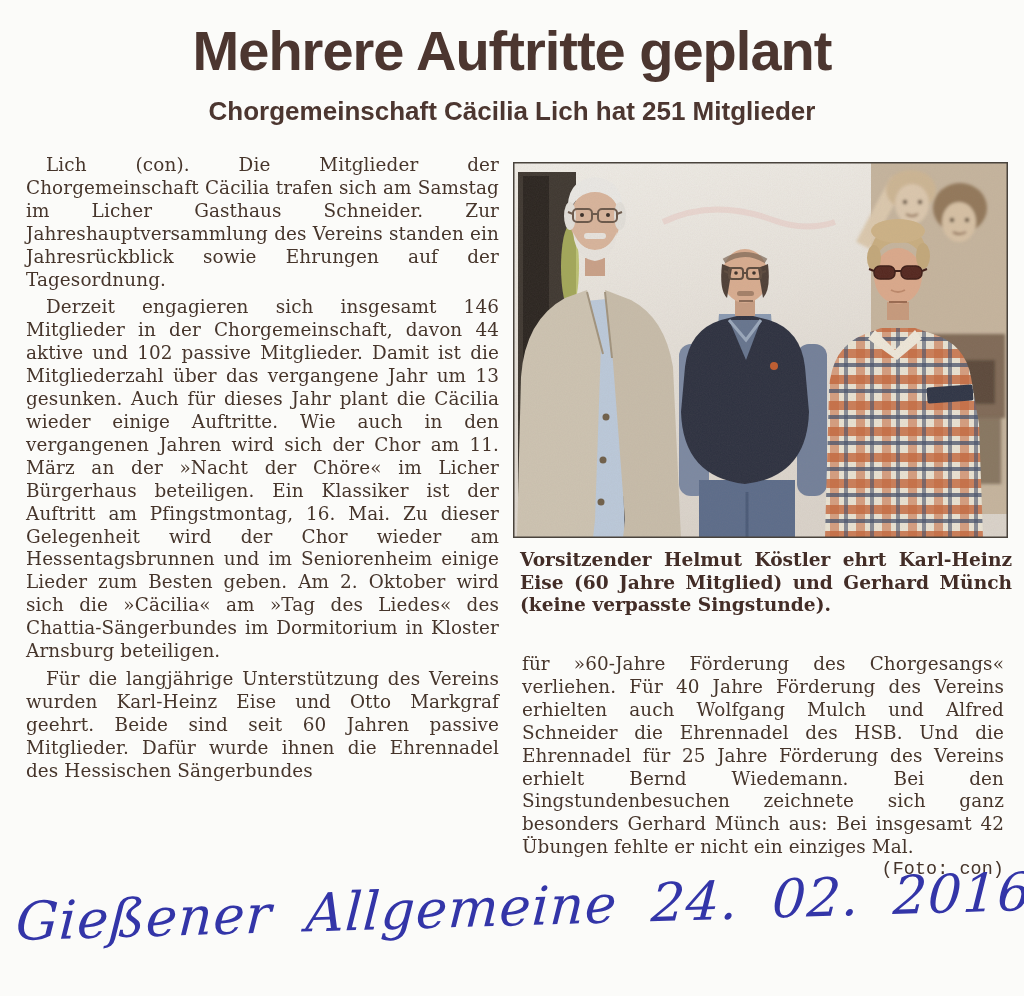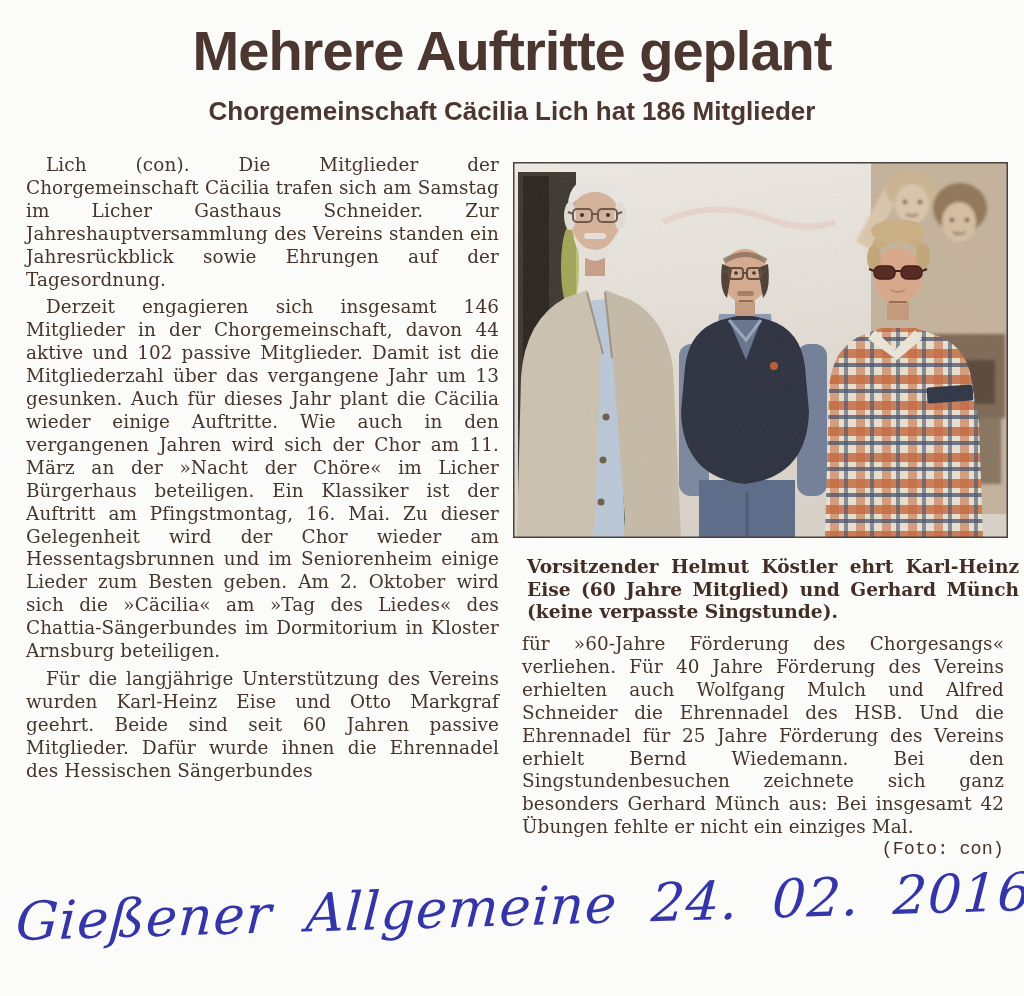--- a/index.html
+++ b/index.html
@@ -21,44 +21,44 @@
   }
   .subheadline{
     position:absolute;top:96px;left:0;width:100%;margin:0;text-align:center;
     font-family:"Liberation Sans",sans-serif;font-weight:700;font-size:26px;
     letter-spacing:0;color:var(--headline-ink);
   }
   .col{position:absolute;text-align:justify;font-size:18.4px;line-height:22.9px;
        letter-spacing:0.1px;hyphens:auto;-webkit-hyphens:auto;}
   .col p{margin:5px;text-indent:20px;}
   .col-left{left:21px;top:149px;width:483px;}
-  .col-right{left:517px;top:628px;width:492px;}
+  .col-right{left:517px;top:648px;width:492px;}
   .col-right p{text-indent:0;}
   .credit{float:right;text-indent:0;font-family:Liberation Mono, monospace;}
   .photo-figure{position:absolute;left:513px;top:162px;width:495px;height:376px;margin:0;}
   .photo-figure svg{display:block;width:100%;height:100%;}
   .caption{
-    position:absolute;left:516px;top:545px;width:492px;margin:11px;
+    position:absolute;left:516px;top:545px;width:492px;margin:4px;
     font-weight:700;font-size:18.6px;line-height:22.6px;text-align:justify;
     color:var(--caption-ink);hyphens:auto;
   }
   .handwriting{
     position:absolute;left:16px;top:891px;width:1000px;
     font-family:"DejaVu Serif",serif;font-style:italic;font-size:53px;
     color:var(--hand-ink);white-space:nowrap;letter-spacing:1px;word-spacing:16px;
     transform:rotate(-1.7deg) skewX(-5deg);transform-origin:left center;
   }
 </style>
 </head>
 <body>
 
 <div class="page">
 
   <h1 class="headline">Mehrere Auftritte geplant</h1>
-  <h2 class="subheadline">Chorgemeinschaft Cäcilia Lich hat 186 Mitglieder</h2>
+  <h2 class="subheadline">Chorgemeinschaft Cäcilia Lich hat 251 Mitglieder</h2>
 
   <section class="col col-left">
     <p lang="de">Lich (con). Die Mitglieder der Chorgemeinschaft Cäcilia trafen sich am Samstag im Licher Gasthaus Schneider. Zur Jahreshauptversammlung des Vereins standen ein Jahresrückblick sowie Ehrungen auf der Tagesordnung.</p>
     <p lang="de">Derzeit engagieren sich insgesamt 146 Mitglieder in der Chorgemeinschaft, davon 44 aktive und 102 passive Mitglieder. Damit ist die Mitgliederzahl über das vergangene Jahr um 13 gesunken. Auch für dieses Jahr plant die Cäcilia wieder einige Auftritte. Wie auch in den vergangenen Jahren wird sich der Chor am 11. März an der »Nacht der Chöre« im Licher Bürgerhaus beteiligen. Ein Klassiker ist der Auftritt am Pfingstmontag, 16. Mai. Zu dieser Gelegenheit wird der Chor wieder am Hessentagsbrunnen und im Seniorenheim einige Lieder zum Besten geben. Am 2. Oktober wird sich die »Cäcilia« am »Tag des Liedes« des Chattia-Sängerbundes im Dormitorium in Kloster Arnsburg beteiligen.</p>
     <p lang="de">Für die langjährige Unterstützung des Vereins wurden Karl-Heinz Eise und Otto Markgraf geehrt. Beide sind seit 60 Jahren passive Mitglieder. Dafür wurde ihnen die Ehrennadel des Hessischen Sängerbundes</p>
   </section>
 
   <figure class="photo-figure">
     <svg viewBox="0 0 495 376" xmlns="http://www.w3.org/2000/svg">
       <defs>

